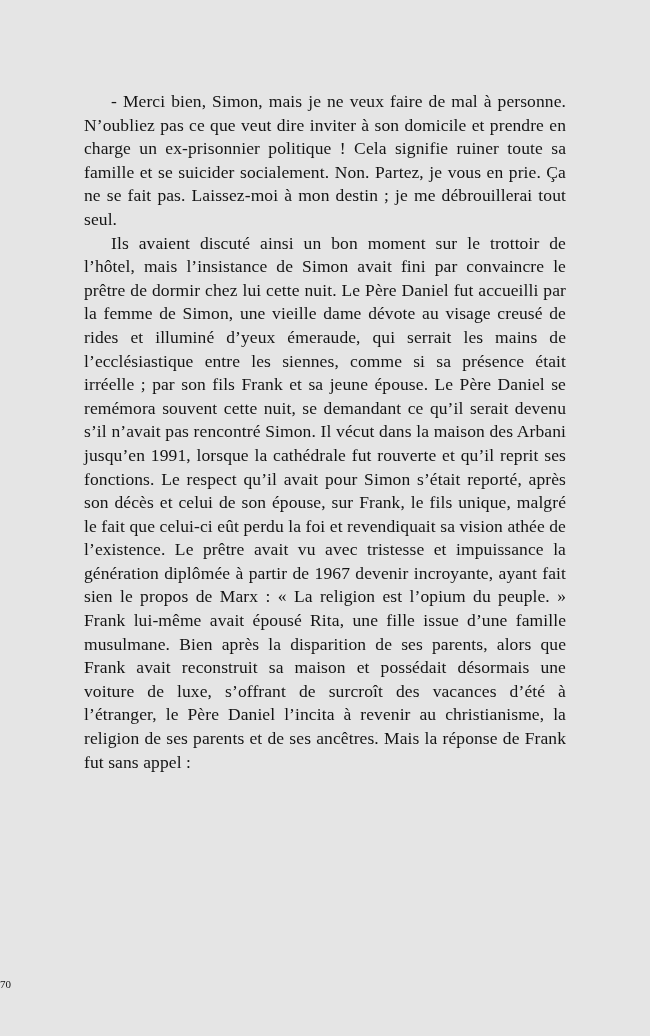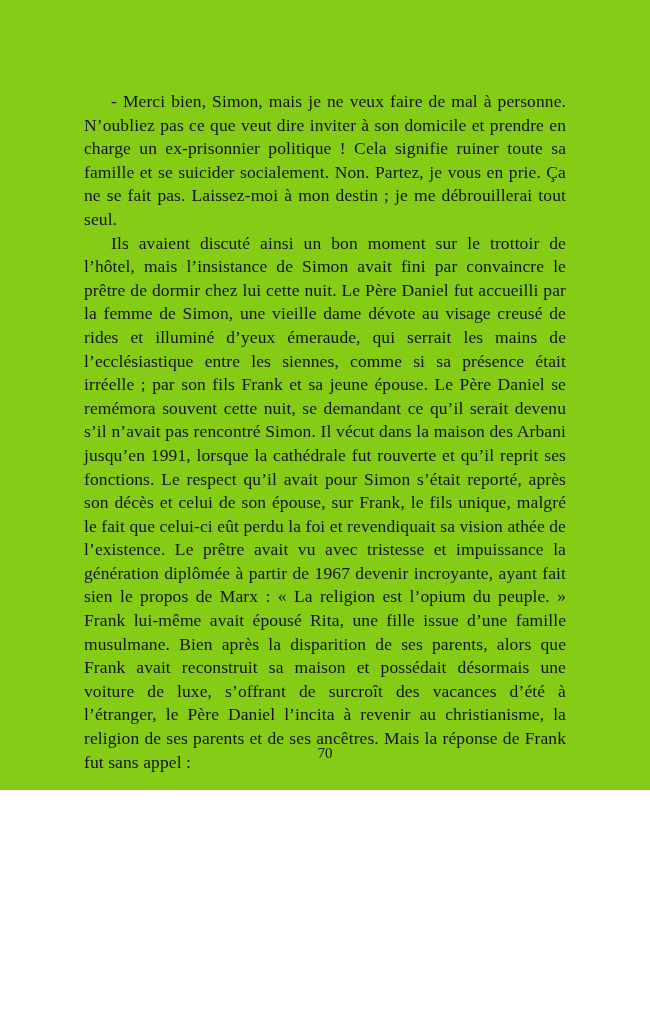--- a/index.html
+++ b/index.html
@@ -3,22 +3,22 @@
 <meta charset="utf-8">
 <style>
   html, body {
     margin: 0;
     padding: 0;
     background: #ffffff;
   }
   .book-page {
     position: relative;
     width: 650px;
-    height: 790px;
-    background: #84cc16;
+    height: 1036px;
+    background: #e5e5e5;
     box-sizing: border-box;
     overflow: hidden;
     font-family: "Liberation Serif", "DejaVu Serif", serif;
     color: #141414;
   }
   .text-block {
     position: absolute;
     top: 90px;
     left: 84px;
     width: 482px;
@@ -27,25 +27,24 @@
     text-align: justify;
     letter-spacing: 0.1px;
   }
   .text-block p {
     margin: 0;
     padding: 0;
     text-indent: 27px;
   }
   .page-number {
     position: absolute;
-    bottom: 28px;
+    bottom: 46px;
     left: 0;
     width: 100%;
-    text-align: center;
-    font-size: 15px;
+    font-size: 11px;
     color: #141414;
   }
 </style>
 </head>
 <body>
 
 <div class="book-page">
   <div class="text-block">
     <p>- Merci bien, Simon, mais je ne veux faire de mal à personne. N’oubliez pas ce que veut dire inviter à son domicile et prendre en charge un ex-prisonnier politique ! Cela signifie ruiner toute sa famille et se suicider socialement. Non. Partez, je vous en prie. Ça ne se fait pas. Laissez-moi à mon destin ; je me débrouillerai tout seul.</p>
     <p>Ils avaient discuté ainsi un bon moment sur le trottoir de l’hôtel, mais l’insistance de Simon avait fini par convaincre le prêtre de dormir chez lui cette nuit. Le Père Daniel fut accueilli par la femme de Simon, une vieille dame dévote au visage creusé de rides et illuminé d’yeux émeraude, qui serrait les mains de l’ecclésiastique entre les siennes, comme si sa présence était irréelle ; par son fils Frank et sa jeune épouse. Le Père Daniel se remémora souvent cette nuit, se demandant ce qu’il serait devenu s’il n’avait pas rencontré Simon. Il vécut dans la maison des Arbani jusqu’en 1991, lorsque la cathédrale fut rouverte et qu’il reprit ses fonctions. Le respect qu’il avait pour Simon s’était reporté, après son décès et celui de son épouse, sur Frank, le fils unique, malgré le fait que celui-ci eût perdu la foi et revendiquait sa vision athée de l’existence. Le prêtre avait vu avec tristesse et impuissance la génération diplômée à partir de 1967 devenir incroyante, ayant fait sien le propos de Marx : « La religion est l’opium du peuple. » Frank lui-même avait épousé Rita, une fille issue d’une famille musulmane. Bien après la disparition de ses parents, alors que Frank avait reconstruit sa maison et possédait désormais une voiture de luxe, s’offrant de surcroît des vacances d’été à l’étranger, le Père Daniel l’incita à revenir au christianisme, la religion de ses parents et de ses ancêtres. Mais la réponse de Frank fut sans appel :</p>

